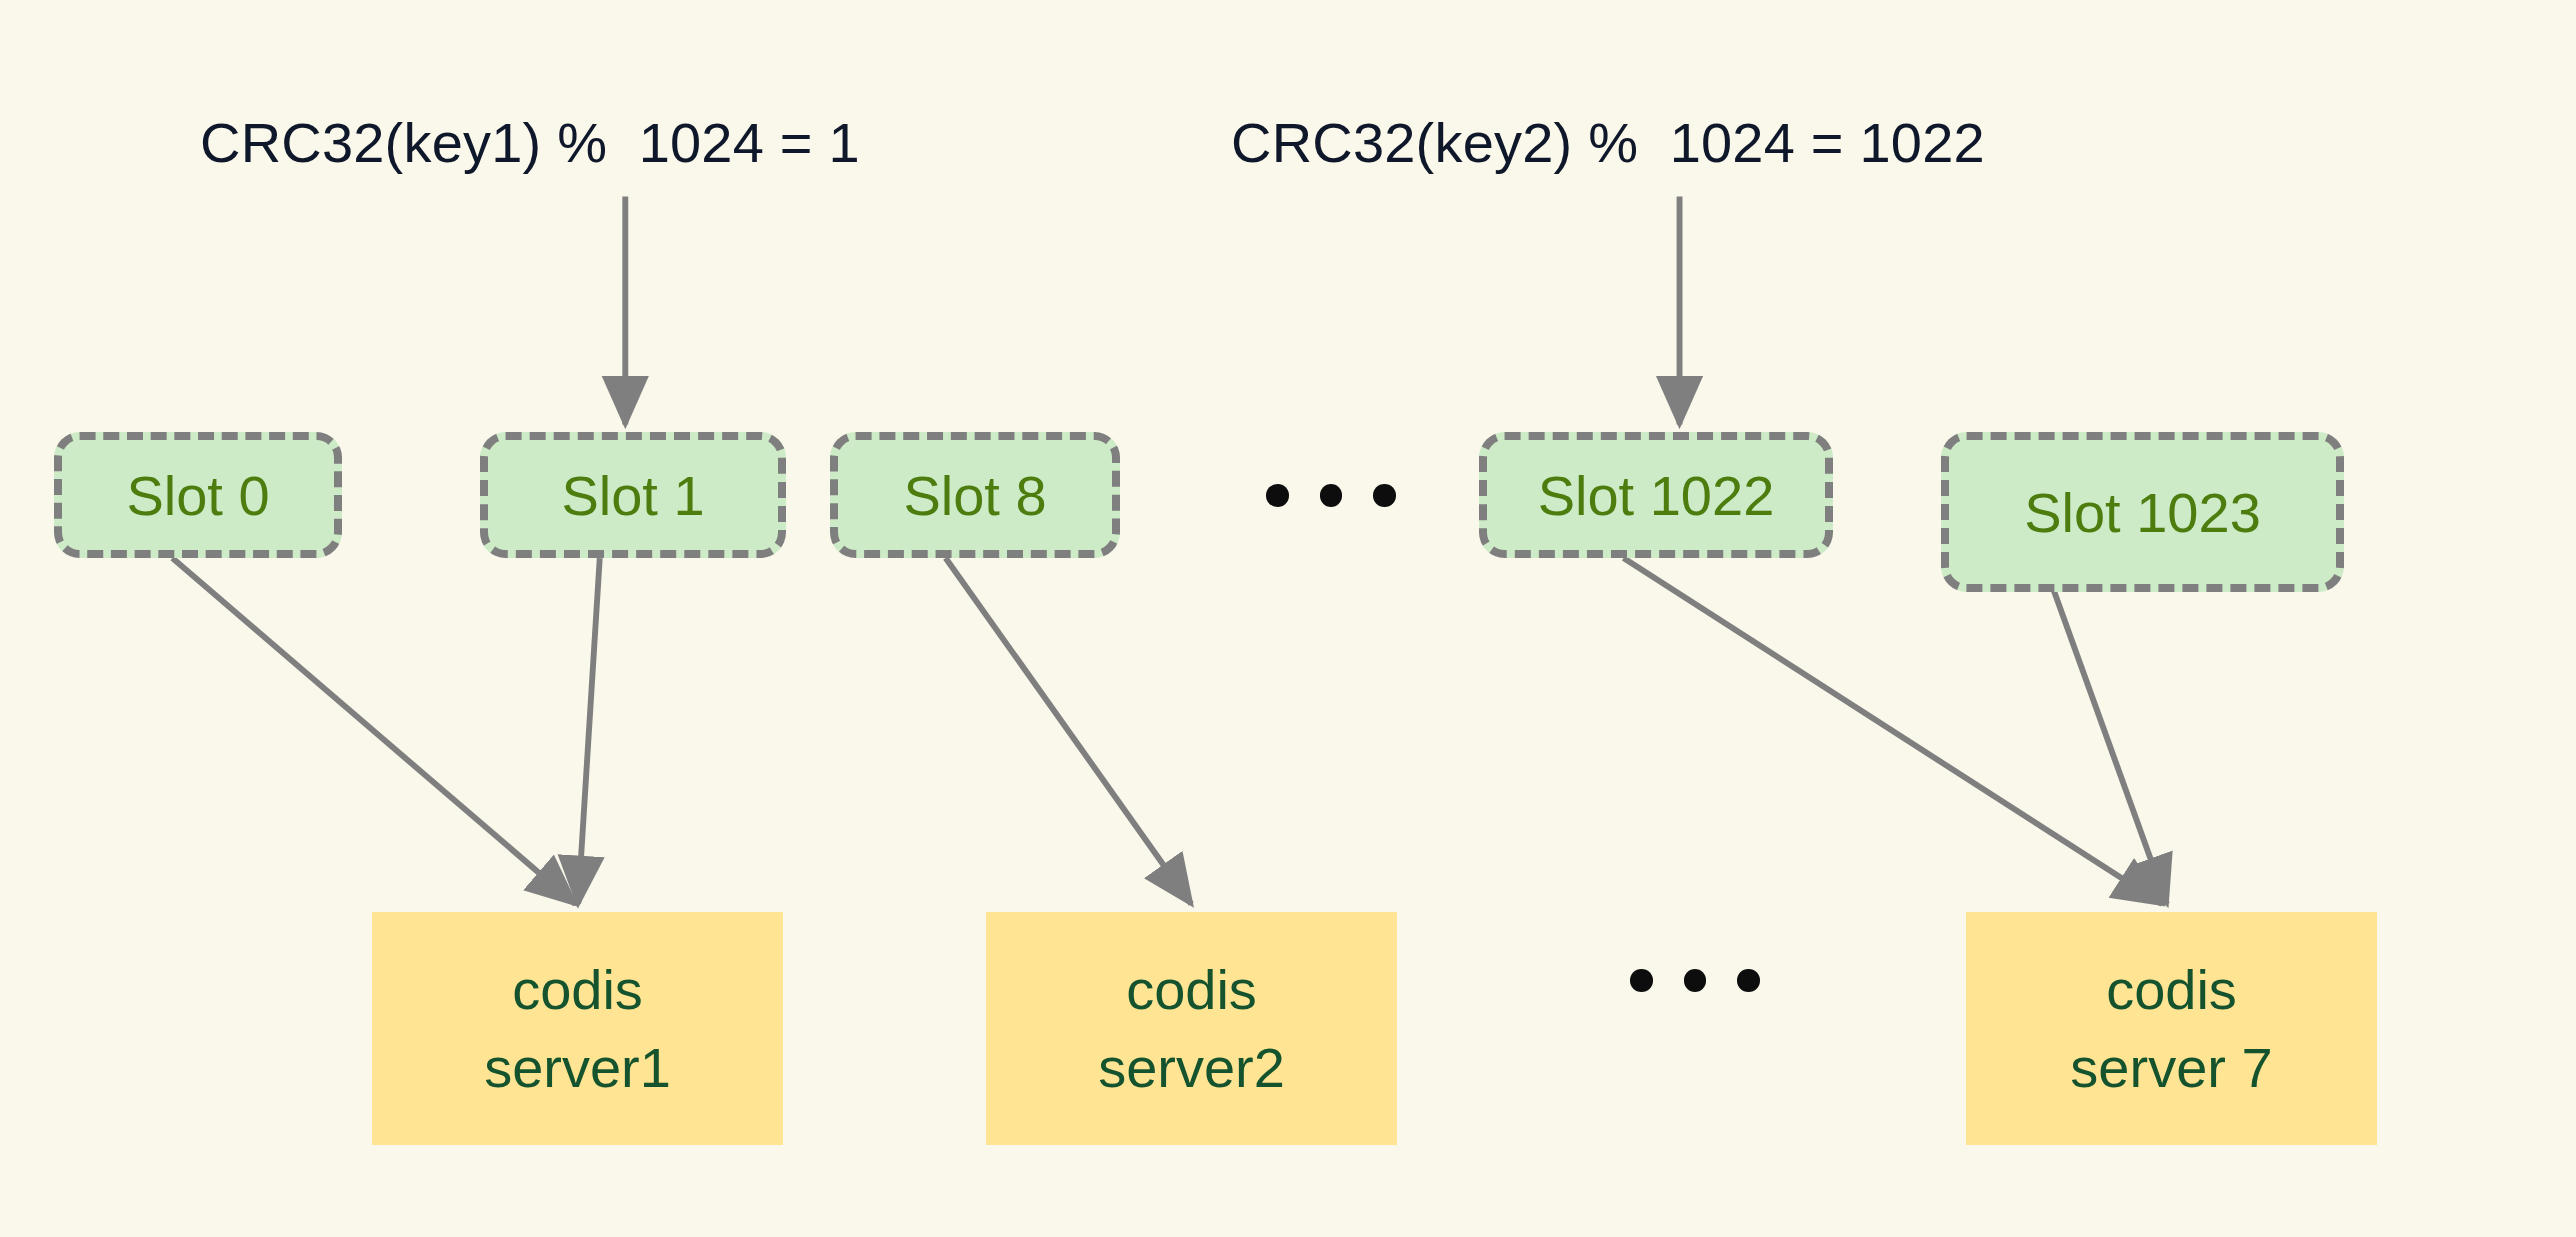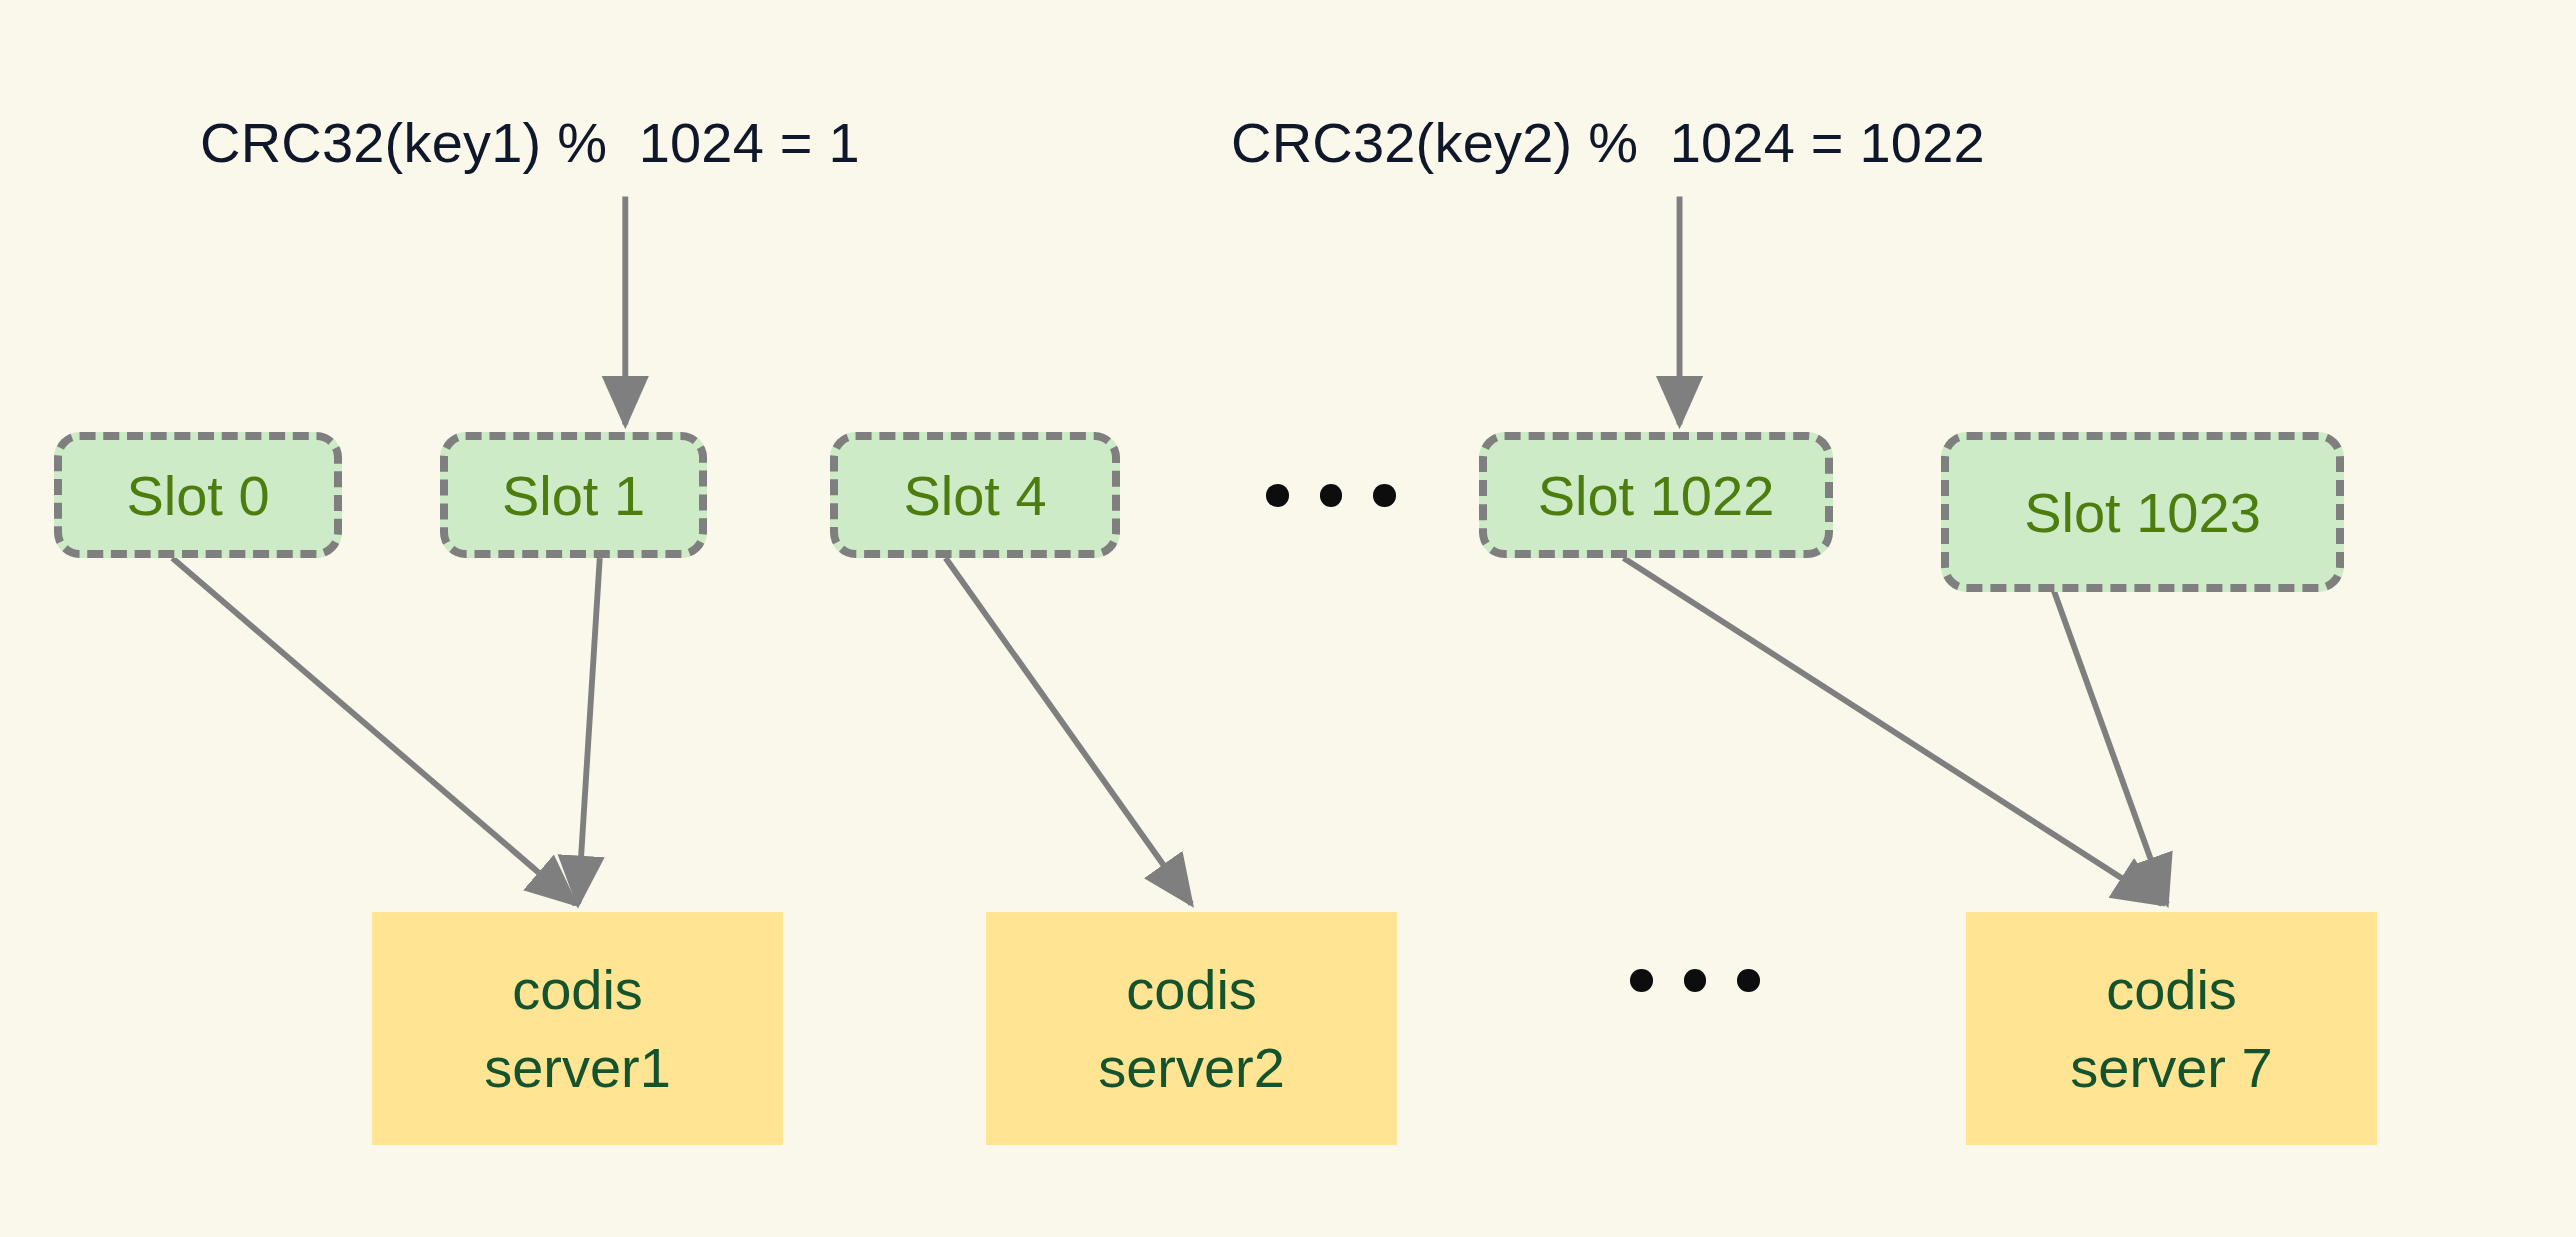--- a/index.html
+++ b/index.html
@@ -91,25 +91,25 @@
     <line x1="1652" y1="568" x2="2200" y2="920" stroke="#7f7f7f" stroke-width="6" marker-end="url(#ah)"></line>
     <line x1="2078" y1="568" x2="2205" y2="920" stroke="#7f7f7f" stroke-width="6" marker-end="url(#ah)"></line>
   </svg>
 
   <div class="crc-label" style="left:200px; top:115px;">CRC32(key1) %  1024 = 1</div>
   <div class="crc-label" style="left:1231px; top:115px;">CRC32(key2) %  1024 = 1022</div>
 
   <div class="slot-box" style="left:54px;  top:432px; width:288px; height:126px;">
     <span>Slot 0</span>
   </div>
-  <div class="slot-box" style="left:440px; top:432px; width:267px; height:126px;">
+  <div class="slot-box" style="left:480px; top:432px; width:306px; height:126px;">
     <span>Slot 1</span>
   </div>
   <div class="slot-box" style="left:830px; top:432px; width:290px; height:126px;">
-    <span>Slot 4</span>
+    <span>Slot 8</span>
   </div>
   <div class="slot-box" style="left:1479px; top:432px; width:354px; height:126px;">
     <span>Slot 1022</span>
   </div>
   <div class="slot-box" style="left:1941px; top:432px; width:403px; height:160px;">
     <span>Slot 1023</span>
   </div>
 
   <div class="ellipsis" style="left:1266px; top:484px;">
     <span class="dot"></span>

